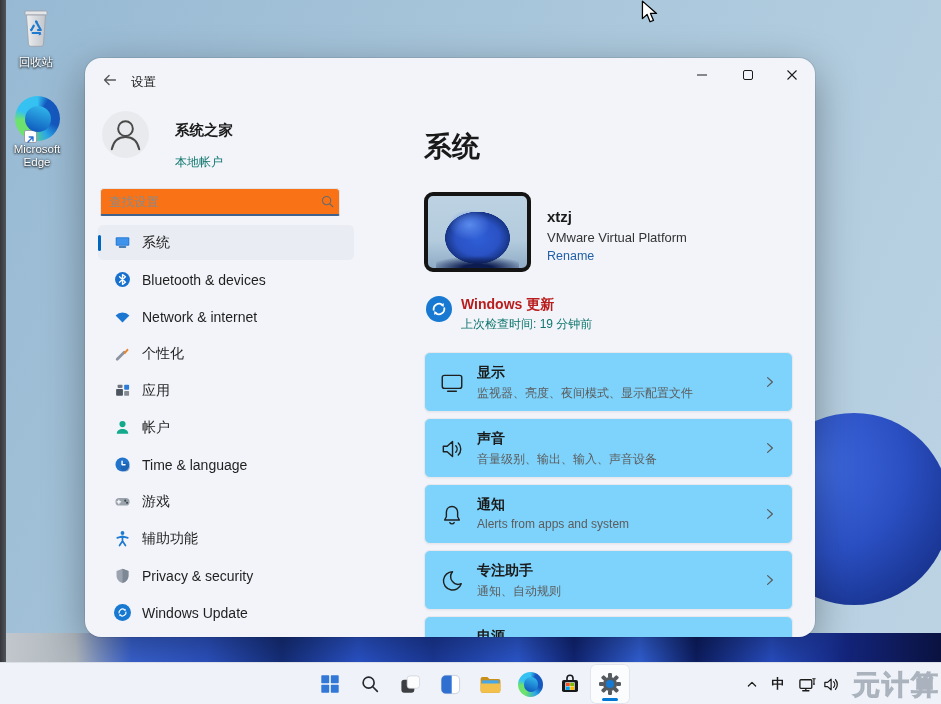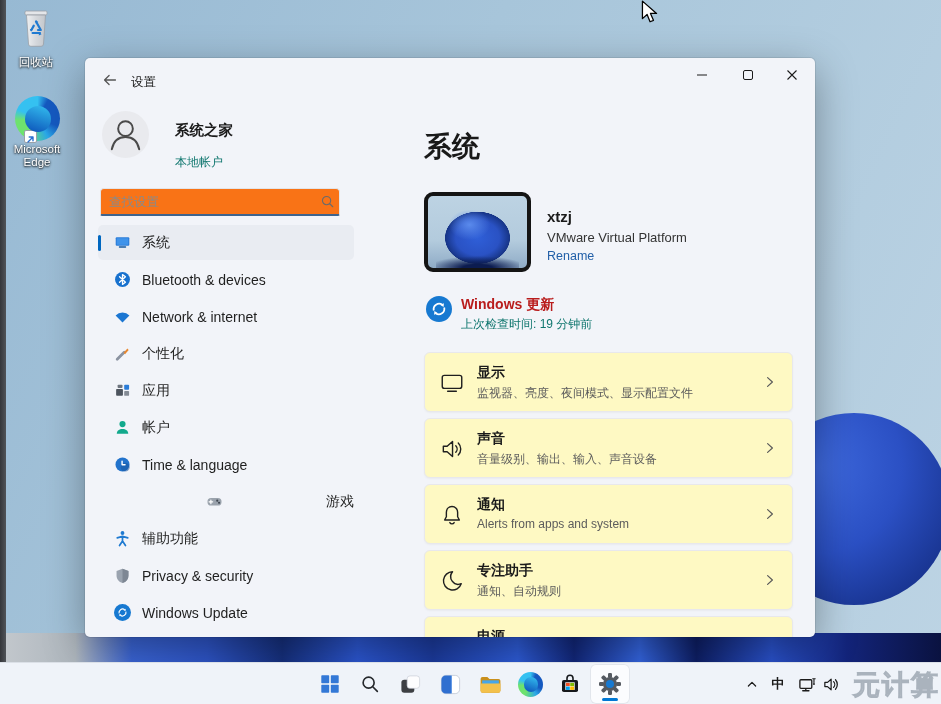--- a/index.html
+++ b/index.html
@@ -17,21 +17,21 @@
 
   .desk-icon { width:66px; text-align:center; z-index:2; cursor:pointer; }
   .desk-icon .lbl { color:#fff; font-size:11.5px; line-height:13px; text-shadow:0 1px 2px rgba(0,0,0,.9),0 0 3px rgba(0,0,0,.6); margin-top:2px; }
   .edge-circle { width:45px; height:45px; border-radius:50%; margin:0 auto; position:relative;
     background:conic-gradient(from 210deg,#6ee26e 0deg 55deg,#35c1f1 85deg 150deg,#1559c0 180deg 260deg,#2aa7e8 300deg,#6ee26e 360deg); }
   .edge-circle::after { content:""; position:absolute; left:24%; top:22%; width:58%; height:58%; border-radius:50%;
     background:linear-gradient(200deg,#35c1f1,#0b50b8); }
   .shortcut-badge { position:absolute; left:9px; bottom:-2px; width:13px; height:13px; background:#fff; border:1px solid #9aa0a8; border-radius:2px; }
 
   
-  #win { left:85px; top:58px; width:730px; height:579px; background:#f2f4f9; border-radius:5px;
+  #win { left:85px; top:58px; width:730px; height:579px; background:#f2f4f9; border-radius:16px;
     box-shadow:0 12px 40px rgba(0,0,0,.35), 0 0 0 1px rgba(0,0,0,.08); z-index:5; overflow:hidden; }
   #titlebar { left:0; top:0; width:730px; height:46px; }
   .back-btn { left:10px; top:9px; width:30px; height:26px; display:flex; align-items:center; justify-content:center; border-radius:4px; cursor:pointer; }
   .win-title { left:46px; top:16px; font-size:12.5px; color:#1a1a1a; }
   .ctl { top:0; width:46px; height:34px; display:flex; align-items:center; justify-content:center; cursor:pointer; }
   .ctl.min { left:594px; } .ctl.max { left:640px; } .ctl.close { left:684px; }
 
   
   .avatar { left:17px; top:53px; width:47px; height:47px; border-radius:50%; background:#e9eaee; display:flex; align-items:center; justify-content:center; }
   .prof-name { left:90px; top:63px; font-size:14.5px; font-weight:bold; color:#1a1a1a; }
@@ -56,21 +56,21 @@
       linear-gradient(180deg,#bdd3e3 0%,#b3cbdd 62%,#8fabc6 100%); }
   .dev-img::after { content:""; position:absolute; left:8%; bottom:0; width:84%; height:16%;
     background:radial-gradient(60% 100% at 50% 100%, #0c1c50 30%, rgba(12,28,80,0) 100%); }
   .dev-name { left:462px; top:150px; font-size:15px; font-weight:bold; color:#1a1a1a; }
   .dev-model { left:462px; top:172px; font-size:13px; color:#333; }
   .dev-rename { left:462px; top:191px; font-size:12.5px; color:#2360a8; cursor:pointer; }
   .upd-icon { left:341px; top:238px; width:26px; height:26px; }
   .upd-title { left:376px; top:238px; font-size:14px; font-weight:bold; color:#b91c1c; }
   .upd-status { left:376px; top:258px; font-size:12px; color:#0f766e; }
 
-  .card { left:339px; width:369px; height:60px; background:#fef9c3; border:1px solid #e8e8ec; border-radius:6px;
+  .card { left:339px; width:369px; height:60px; background:#7dd3fc; border:1px solid #e8e8ec; border-radius:6px;
     box-shadow:0 1px 2px rgba(0,0,0,.04); cursor:pointer; }
   .card .cicon { position:absolute; left:14px; top:17px; width:26px; height:26px; }
   .card .ctitle { position:absolute; left:52px; top:11px; font-size:14px; font-weight:600; color:#1a1a1a; }
   .card .csub { position:absolute; left:52px; top:32px; font-size:12px; color:#5c5c5c; }
   .card .chev { position:absolute; right:14px; top:21px; }
 
   
   #taskbar { left:0; top:662px; width:941px; height:42px; background:#eff3f9; border-top:1px solid #dbe0e7; z-index:10; }
   .tb-btn { top:1px; width:40px; height:40px; display:flex; align-items:center; justify-content:center; border-radius:6px; cursor:pointer; position:absolute; }
   .tb-btn.active { background:#fbfcfe; box-shadow:0 0 0 1px #e2e6ec inset; }
@@ -232,21 +232,21 @@
     <span class="bar"></span>
     <span class="nicon">
       <svg width="17" height="17" viewBox="0 0 16 16">
           <circle cx="8" cy="8" r="6.6" fill="#2273cc"></circle>
           <circle cx="10.5" cy="10.5" r="4.2" fill="#1a57a0" opacity=".55"></circle>
           <path d="M7.6 4.8 V8.2 H10.4" stroke="#fff" stroke-width="1.3" fill="none" stroke-linecap="round" stroke-linejoin="round"></path>
         </svg>
     </span>
     <span class="nlabel">Time &amp; language</span>
   </div>
-  <div class="abs nav-item" style="top:426px;justify-content:space-between;">
+  <div class="abs nav-item" style="top:426px;">
     <span class="bar"></span>
     <span class="nicon">
       <svg width="17" height="17" viewBox="0 0 16 16">
           <rect x="1.4" y="4.8" width="13.2" height="7" rx="3.4" fill="#9aa2ac"></rect>
           <path d="M4.6 6.6 V10 M2.9 8.3 H6.3" stroke="#fff" stroke-width="1.1" stroke-linecap="round"></path>
           <circle cx="10.6" cy="7.2" r="1" fill="#3f4650"></circle>
           <circle cx="12.3" cy="9.2" r="1" fill="#3f4650"></circle>
         </svg>
     </span>
     <span class="nlabel">游戏</span>

